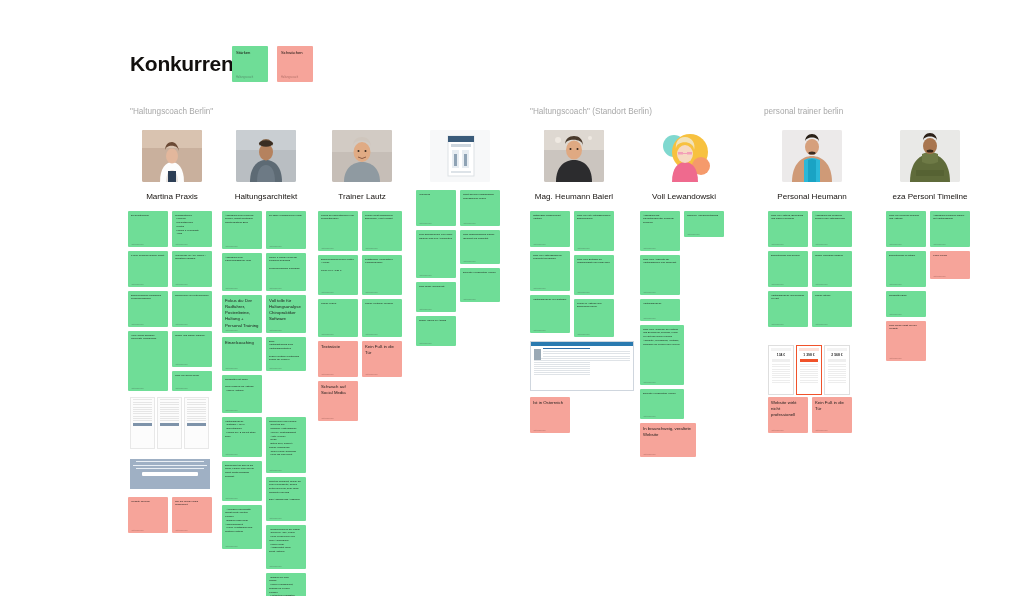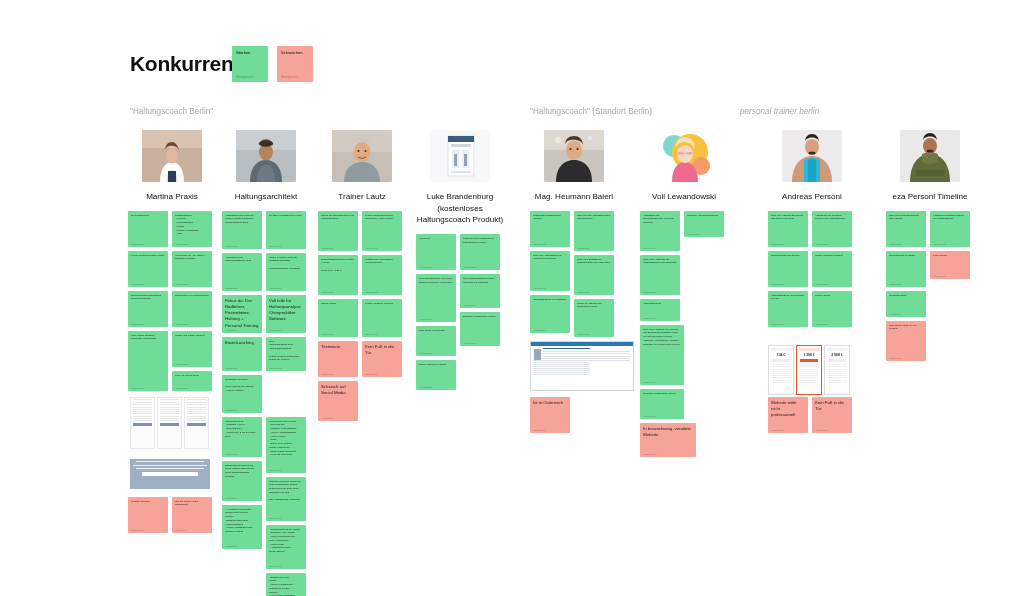--- a/index.html
+++ b/index.html
@@ -111,21 +111,21 @@
   <div class="title">Konkurrenz</div>
 
   <div id="legend">
       <div class="legend-note" style="left: 232px; top: 46px; background: rgb(111, 221, 151);"><span>Stärken</span><span class="sig">Haltungscoach</span></div>
       <div class="legend-note red" style="left: 277px; top: 46px; background: rgb(246, 164, 154);"><span>Schwächen</span><span class="sig">Haltungscoach</span></div>
     </div>
 
   <div id="groups">
       <div class="grouplabel" style="left: 130px; top: 107px;">"Haltungscoach Berlin"</div>
       <div class="grouplabel" style="left: 530px; top: 107px;">"Haltungscoach" (Standort Berlin)</div>
-      <div class="grouplabel" style="left: 740px; top: 107px; font-style: italic;">personal trainer berlin</div>
+      <div class="grouplabel" style="left: 764px; top: 107px;">personal trainer berlin</div>
     </div>
 
   <div id="columns">
       <div class="col" style="left: 128px; width: 88px;">
         <div class="photo" style="background: rgb(200, 174, 156);"><svg viewBox="0 0 60 52" width="60" height="52">
             <rect x="0" y="0" width="60" height="52" fill="#c9b09d"></rect>
             <rect x="0" y="0" width="60" height="18" fill="#d9c3b0"></rect>
             <path d="M18,52 C18,38 24,32 30,32 C36,32 42,38 42,52 Z" fill="#fdfdfd"></path>
             <path d="M24,52 C24,44 27,40 30,40 C33,40 36,44 36,52 Z" fill="#e9e4df"></path>
             <ellipse cx="30" cy="26" rx="6" ry="7.5" fill="#e3b79c"></ellipse>
@@ -365,21 +365,20 @@
             <rect x="18" y="6" width="26" height="40" fill="#ffffff"></rect>
             <rect x="18" y="6" width="26" height="40" fill="#ffffff" stroke="#dde1e5"></rect>
             <rect x="18" y="6" width="26" height="6" fill="#3a5b7a"></rect>
             <rect x="21" y="14" width="20" height="3" fill="#cdd6de"></rect>
             <rect x="22" y="20" width="7" height="18" fill="#e7edf2"></rect>
             <rect x="32" y="20" width="7" height="18" fill="#e7edf2"></rect>
             <rect x="24" y="24" width="3" height="12" fill="#8fa3b5"></rect>
             <rect x="34" y="24" width="3" height="12" fill="#8fa3b5"></rect>
             <rect x="21" y="41" width="20" height="2" fill="#dde3e8"></rect>
           </svg></div>
-        <div class="name">Luke Brandenburg<br>(kostenloses<br>Haltungscoach Produkt)</div>
         <div class="stickies" style="height: 420px;">
           <div class="note" style="left: 0px; top: 0px; width: 40px; height: 36px; background: rgb(111, 221, 151);">
             <span class="tx">Videokurs</span>
             <span class="sig">Haltungscoach</span>
           </div>
           <div class="note" style="left: 44px; top: 0px; width: 40px; height: 36px; background: rgb(111, 221, 151);">
             <span class="tx">Sieht aus wie unabhängiger professionelle Marke</span>
             <span class="sig">Haltungscoach</span>
           </div>
           <div class="note" style="left: 0px; top: 40px; width: 40px; height: 48px; background: rgb(111, 221, 151);">
@@ -513,21 +512,21 @@
       <div class="col" style="left: 768px; width: 88px;">
         <div class="photo" style="background: rgb(236, 234, 234);"><svg viewBox="0 0 60 52" width="60" height="52">
             <rect x="0" y="0" width="60" height="52" fill="#eceaea"></rect>
             <path d="M10,52 C10,34 20,26 30,26 C40,26 50,34 50,52 Z" fill="#cf9a77"></path>
             <path d="M22,52 L22,30 Q30,26 38,30 L38,52 Z" fill="#2bb8d8"></path>
             <path d="M26,30 L26,52 L34,52 L34,30 Q30,28 26,30 Z" fill="#1aa3c4"></path>
             <ellipse cx="30" cy="17" rx="7" ry="8" fill="#d6a07c"></ellipse>
             <path d="M23,12 C23,6 37,6 37,12 C37,7 34,4 30,4 C26,4 23,7 23,12 Z" fill="#2a2118"></path>
             <ellipse cx="30" cy="23" rx="3.6" ry="1.6" fill="#3a2b20"></ellipse>
           </svg></div>
-        <div class="name">Andreas Personl</div>
+        <div class="name">Personal Heumann</div>
         <div class="stickies" style="height: 420px;">
           <div class="note" style="left: 0px; top: 0px; width: 40px; height: 36px; background: rgb(111, 221, 151);">
             <span class="tx">Sehr viel Haltung, Bewegung und Rücken Training</span>
             <span class="sig">Haltungscoach</span>
           </div>
           <div class="note" style="left: 44px; top: 0px; width: 40px; height: 36px; background: rgb(111, 221, 151);">
             <span class="tx">Ausbildung als Personal Trainer und Haltungscoach</span>
             <span class="sig">Haltungscoach</span>
           </div>
           <div class="note" style="left: 0px; top: 40px; width: 40px; height: 36px; background: rgb(111, 221, 151);">

